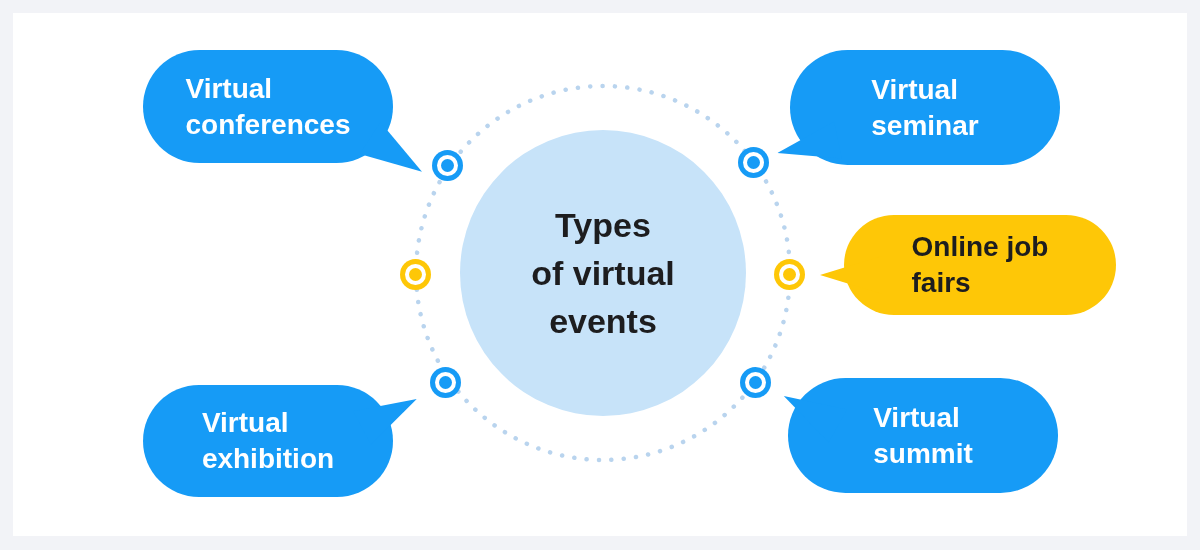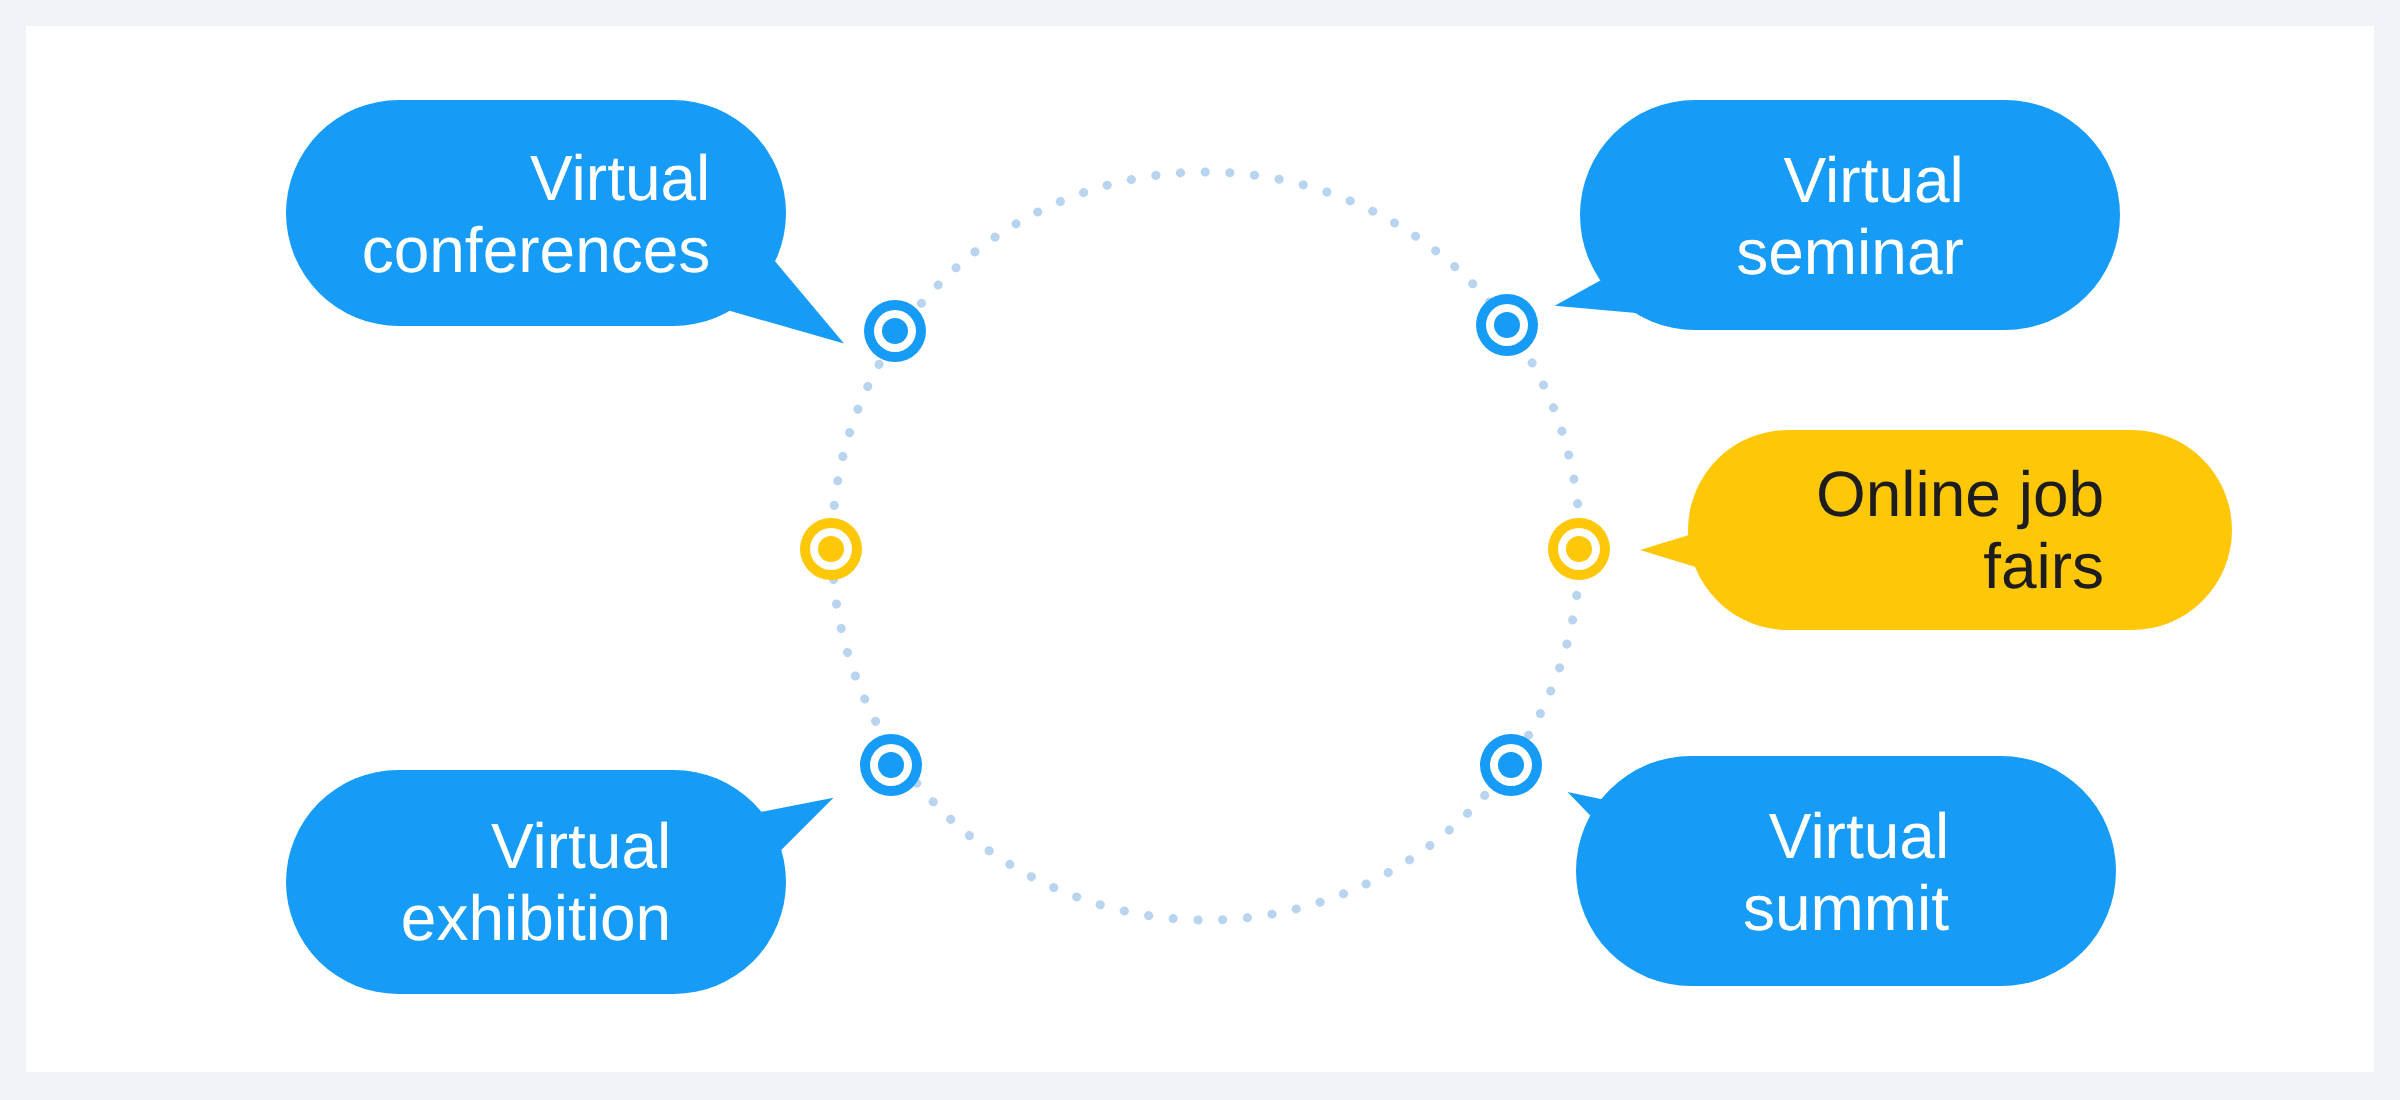--- a/index.html
+++ b/index.html
@@ -34,22 +34,22 @@
     text-align:center; white-space:pre-line;
   }
   
   .bubble{
     position:absolute; border-radius:60px;
     display:flex; align-items:center; justify-content:center;
   }
   .bubble.blue{background:var(--blue); color:var(--text_on_blue);}
   .bubble.yellow{background:var(--yellow); color:var(--ink);}
   .bubble-label{
-    position:relative; z-index:1; font-size:32px; line-height:36px;
-    font-weight:400; text-align:right; white-space:pre-line;
+    position:relative; z-index:1; font-size:28px; line-height:36px;
+    font-weight:700; text-align:left; white-space:pre-line;
   }
   .tail{
     position:absolute; width:62px; height:38px; z-index:0;
     clip-path:polygon(0 0, 100% 50%, 0 100%);
     transform-origin:0 50%;
   }
   .bubble.blue .tail{background:var(--blue);}
   .bubble.yellow .tail{background:var(--yellow);}
   
   .node{
@@ -69,20 +69,25 @@
 </head>
 <body>
 
 <div class="page">
   <div class="canvas"></div>
 
   <svg class="ring-svg" viewBox="0 0 400 400" aria-hidden="true">
     <circle cx="200" cy="200" r="187"></circle>
   </svg>
 
+  <div class="center-circle">
+    <div class="center-title">Types
+of virtual
+events</div>
+  </div>
 
   <div class="bubble blue" style="left:143px; top:50px; width:250px; height:113px;">
     <span class="tail" style="left:227px; top:69px; transform:rotate(33deg);"></span>
     <span class="bubble-label">Virtual
 conferences</span>
   </div>
 
 
   <div class="bubble blue" style="left:143px; top:385px; width:250px; height:112px;">
     <span class="tail" style="left:219px; top:24px; transform:rotate(-28deg);"></span>

